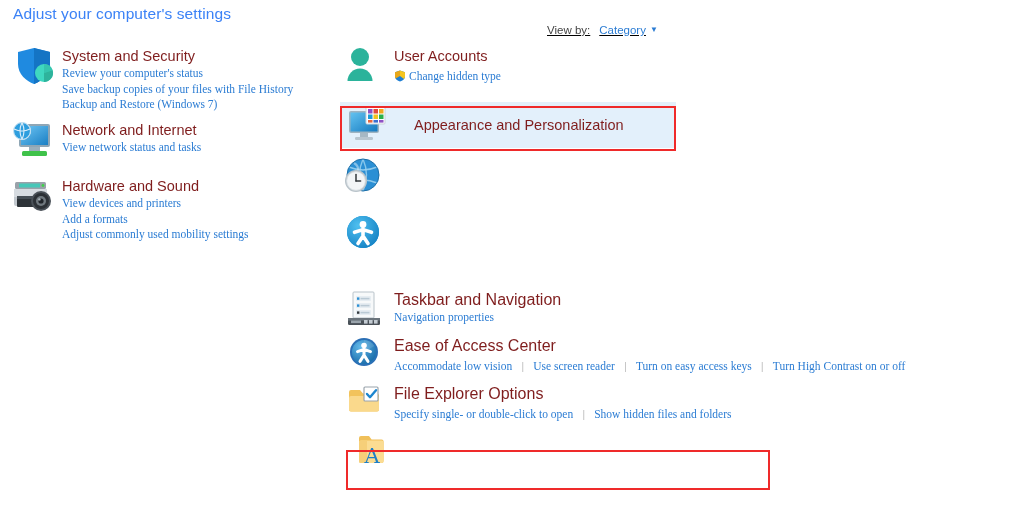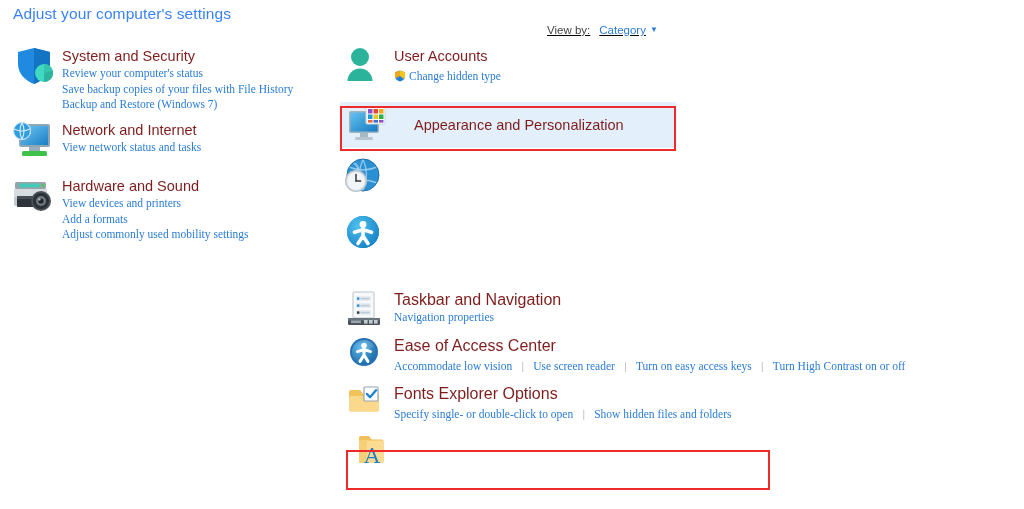--- a/index.html
+++ b/index.html
@@ -373,21 +373,21 @@
   <div class="cat" style="height:48px;">
     <div class="cat-ico" style="height:42px;">
       <svg class="ico-svg" style="height:42px;" viewBox="0 0 48 42">
         <path d="M11 8 h9 l3 3.5 h14 a2 2 0 0 1 2 2 v14 a2 2 0 0 1 -2 2 h-26 a2 2 0 0 1 -2 -2 v-17.5 a2 2 0 0 1 2 -2 z" fill="#f2c35c"></path>
         <path d="M11 14 h26 a2 2 0 0 1 2 2 v11.5 a2 2 0 0 1 -2 2 h-26 a2 2 0 0 1 -2 -2 v-11.5 a2 2 0 0 1 2 -2 z" fill="#fad98c"></path>
         <rect x="24" y="5" width="14" height="14" rx="1" fill="#ffffff" stroke="#9aa4ac" stroke-width="1.2"></rect>
         <path d="M27 12 l3 3.2 l6 -7" stroke="#1c86cf" stroke-width="2.4" fill="none" stroke-linecap="round" stroke-linejoin="round"></path>
       </svg>
     </div>
     <div class="cat-body">
-      <div class="cat-title small">Fonts Explorer Options</div>
+      <div class="cat-title small">File Explorer Options</div>
       <div class="cat-links">
         <span class="lnk lnk-inline">Specify single- or double-click to open</span><span class="sep">|</span><span class="lnk lnk-inline">Show hidden files and folders</span>
       </div>
     </div>
   </div>
 
   <div class="cat" style="height:46px;">
     <div class="cat-ico" style="height:42px;margin-left:8px;">
       <svg class="ico-svg" style="height:42px;" viewBox="0 0 48 42">
         <path d="M13 6 h8 l2.6 3.4 h10 a2 2 0 0 1 2 2 v19.6 a2 2 0 0 1 -2 2 h-20.6 a2 2 0 0 1 -2 -2 v-23 a2 2 0 0 1 2 -2 z" fill="#f0c05a"></path>

